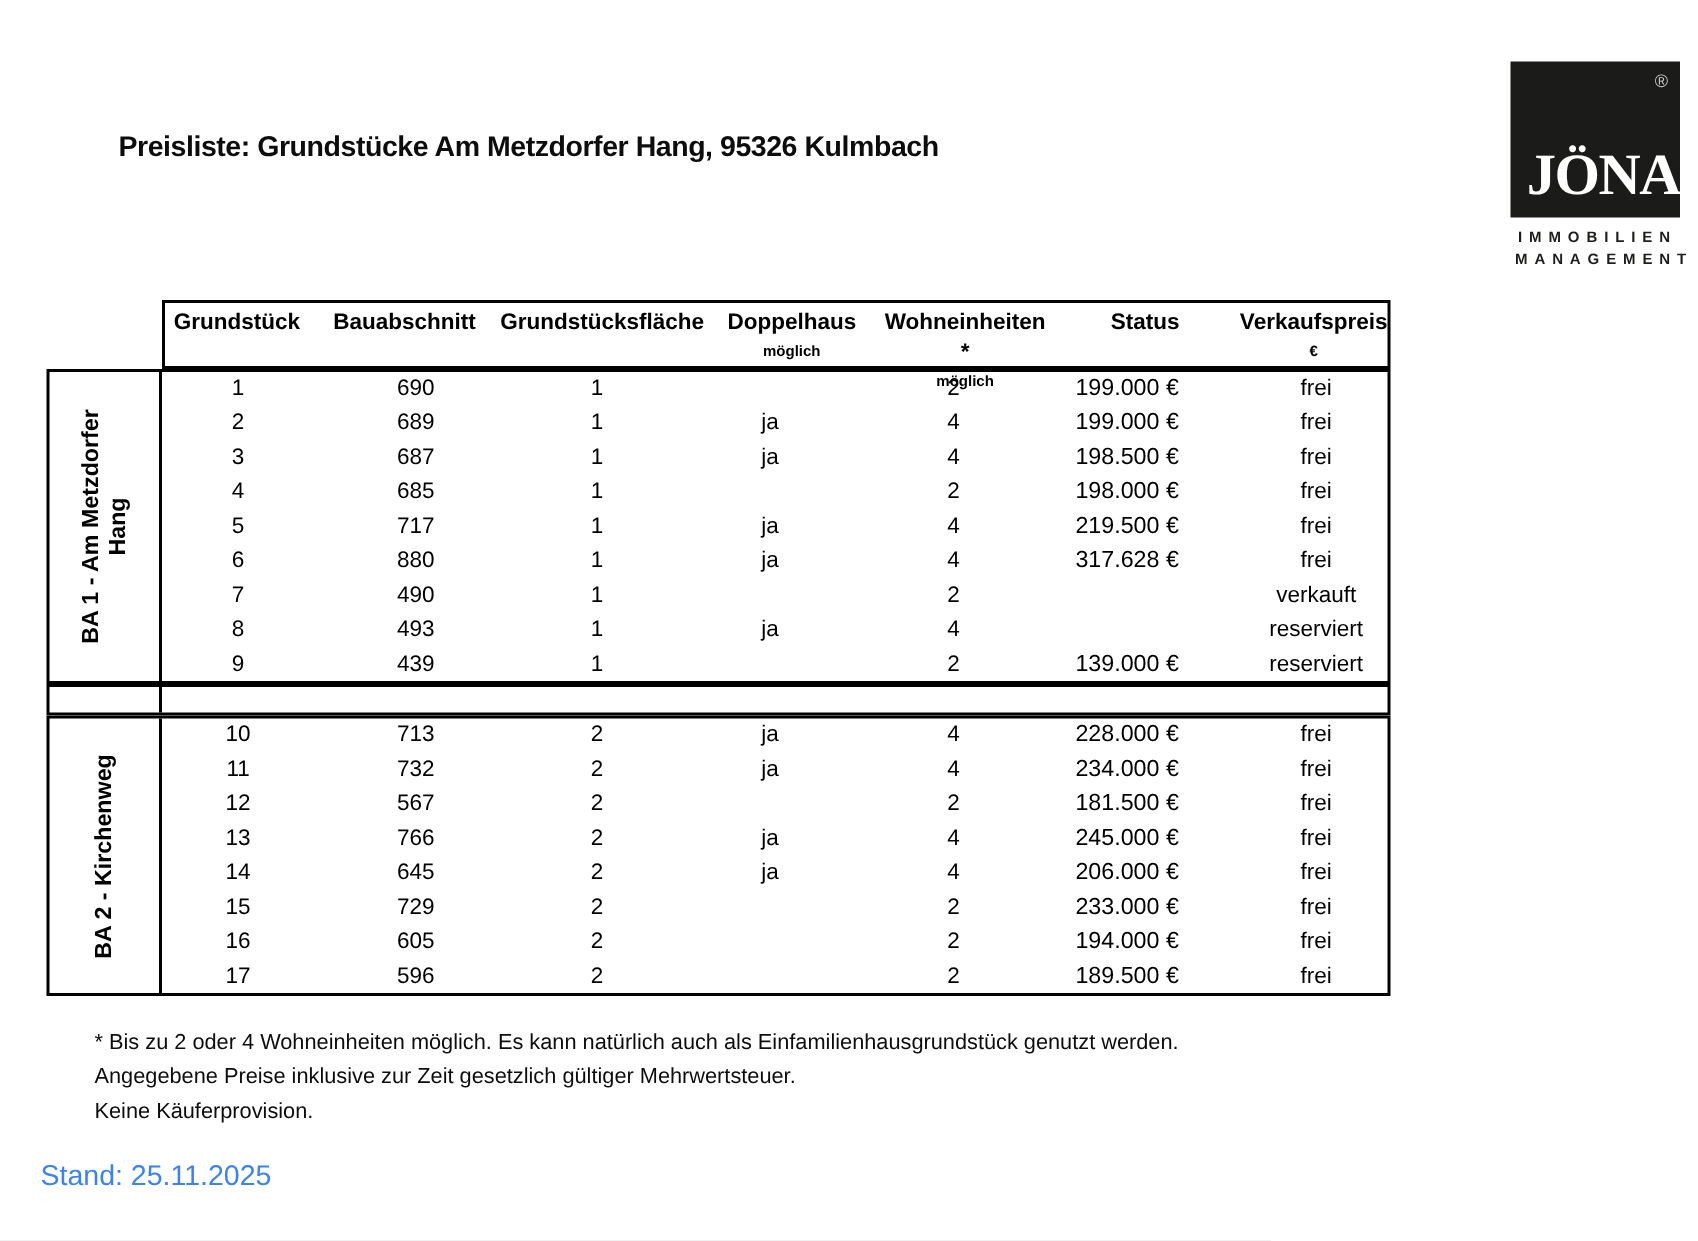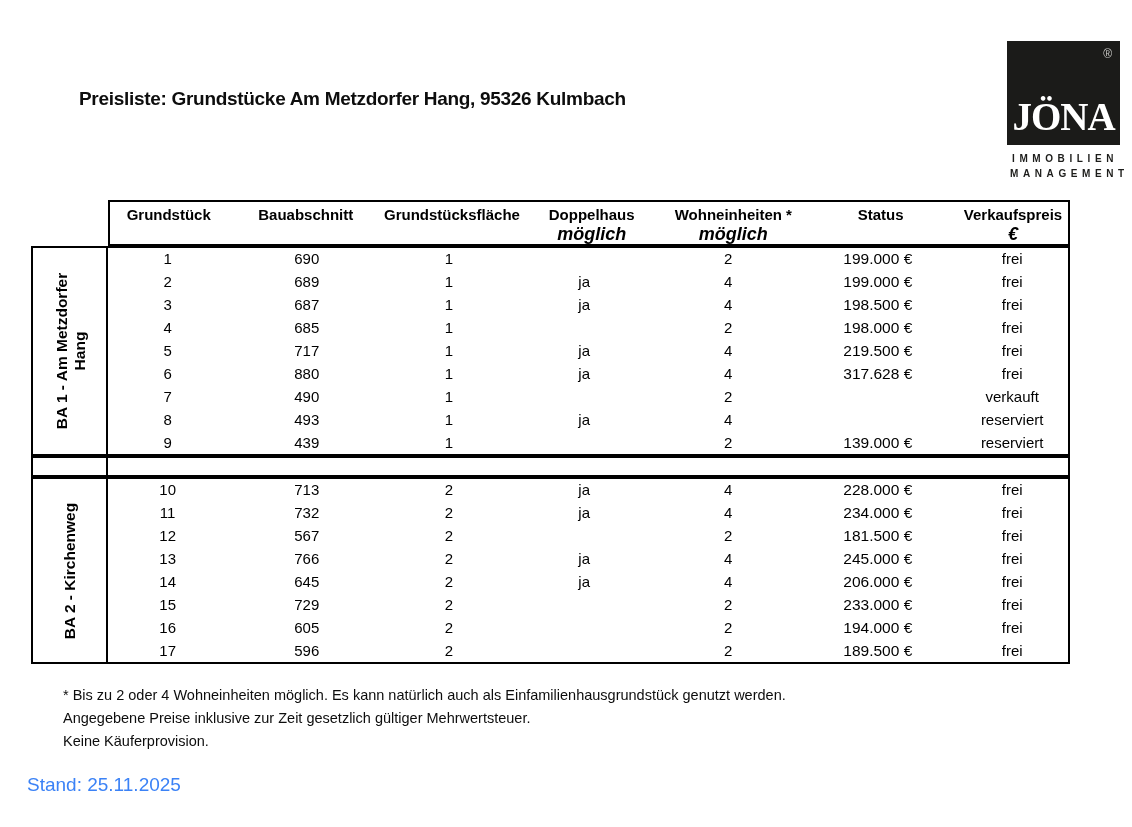--- a/index.html
+++ b/index.html
@@ -25,47 +25,47 @@
   .logo-box {
     position:relative; width:113px; height:104px;
     background:#1b1b19;
   }
   .logo-reg {
     position:absolute; top:7px; right:8px;
     color:#c9c9c6; font-size:12px; line-height:12px;
   }
   .logo-brand {
     position:absolute; bottom:7px; left:0; right:0;
-    text-align:center;
+    text-align:right;
     font-family:"Liberation Serif", serif;
     font-weight:bold; font-size:39px; line-height:42px;
     color:#ffffff; letter-spacing:-1px;
   }
   .logo-sub {
     margin-top:8px;
     font-size:10px; font-weight:bold; color:#1d1d1b;
     letter-spacing:4.6px; text-align:center; padding-left:3px;
     white-space:nowrap;
   }
   .logo-sub + .logo-sub { margin-top:4px; }
 
   
   .price-table {
-    position:absolute; left:31px; top:200px; width:1039px;
+    position:absolute; left:31px; top:200px; width:896px;
     --tcols: 126fr 168fr 132fr 154fr 150fr 166fr 118fr;
     font-size:15px;
   }
   .header-row { display:grid; grid-template-columns:77px 1fr; }
   .header-box {
     display:grid; grid-template-columns:var(--tcols);
     border:2px solid #000; height:46px; background:#fff;
   }
   .hcell { text-align:center; padding-top:3px; }
   .hcell .h1 { font-weight:bold; font-size:15px; line-height:20px; }
-  .hcell .h2 { font-weight:bold; font-size:18px; line-height:19px;font-style:italic; }
+  .hcell .h2 { font-weight:bold; font-size:10px; line-height:19px; }
 
   .section-box {
     display:grid; grid-template-columns:75px 1fr;
     border:2px solid #000; background:#fff;
   }
   .label-cell { position:relative; border-right:2px solid #000; }
   .label-rotated {
     position:absolute; top:50%; left:50%;
     transform:translate(-50%,-50%) rotate(-90deg);
     width:200px; text-align:center;

